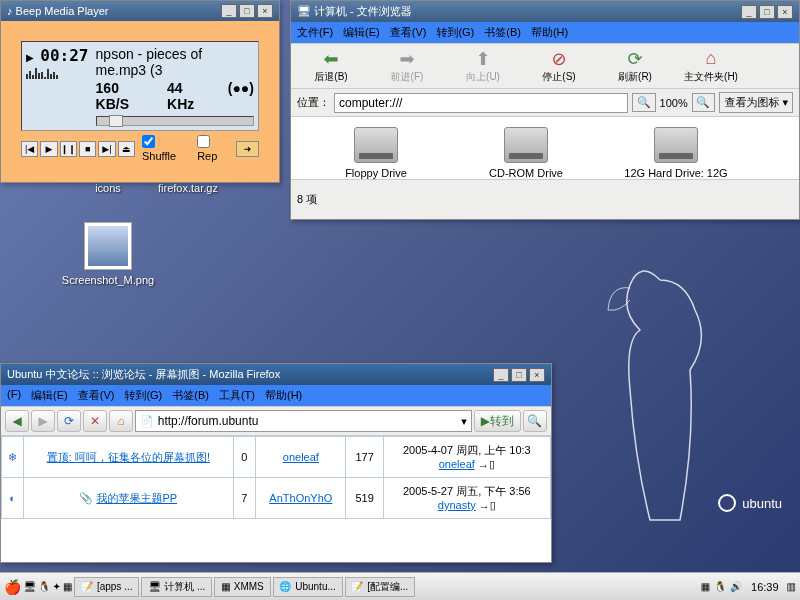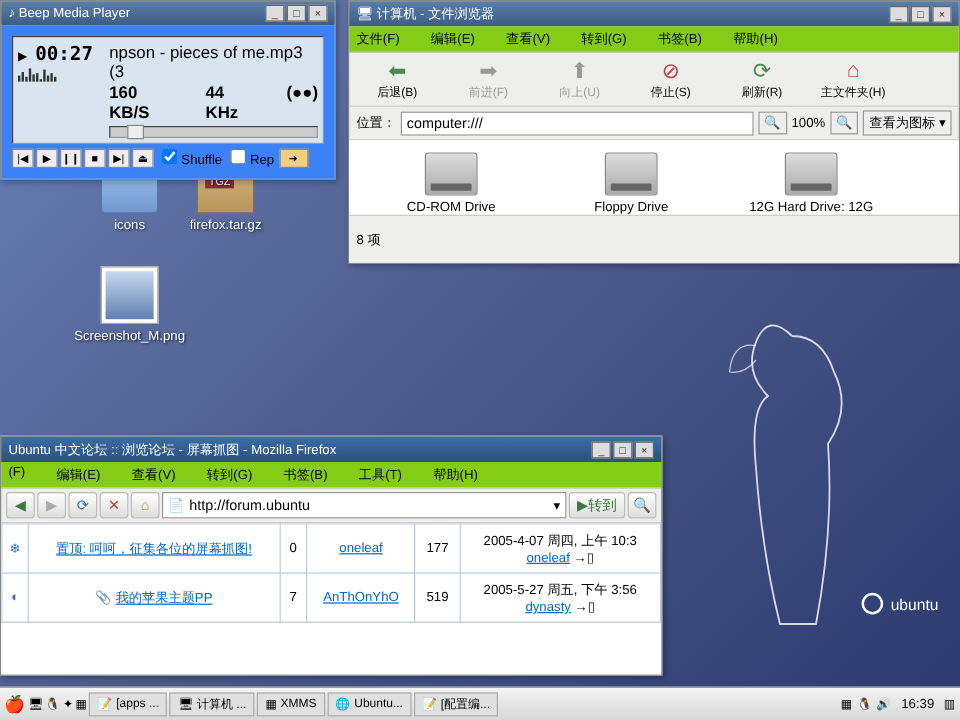--- a/index.html
+++ b/index.html
@@ -2,35 +2,35 @@
 <html><head>
 <meta charset="utf-8">
 <style>
 * { box-sizing: border-box; margin: 0; padding: 0; font-family: Arial, sans-serif; }
 body { width: 800px; height: 600px; overflow: hidden; background: linear-gradient(135deg, #6b7fb5 0%, #4a5a8a 50%, #2b3a6f 100%); position: relative; font-size: 11px; }
 .window { position: absolute; background: #eeeeec; border: 1px solid #888; box-shadow: 2px 2px 5px rgba(0,0,0,.3); }
 .titlebar { background: linear-gradient(#5a7fa8, #3c5d85); color: #fff; padding: 3px 6px; display: flex; align-items: center; font-size: 11px; }
 .titlebar .spacer { flex: 1; }
 .tb-btn { width: 16px; height: 14px; margin-left: 2px; background: #ddd; border: 1px solid #666; display: inline-flex; align-items: center; justify-content: center; font-size: 9px; cursor: pointer; color: #333; }
 .beep { left: 0; top: 0; width: 280px; }
-.beep-body { background: #3b82f6; padding: 9px; }
+.beep-body { background: #fdba74; padding: 20px; }
 .lcd { background: #d8e4f0; border: 1px inset #999; padding: 4px; display: flex; min-height: 44px; }
 .lcd-l { width: 76px; font-family: monospace; }
 .play-glyph { font-size: 10px; }
 .timecode { font-family: monospace; font-size: 16px; font-weight: bold; }
 .viz { margin-top:2px; display:flex; gap:1px; height:12px; align-items:flex-end;}
 .viz span{ width:2px; background:#333;}
 .lcd-r { font-size: 14px; padding-left: 4px; }
 .lcd-r .stats { display:flex; gap:25px; margin-top:2px;font-weight:bold; }
 .seekbar { height: 10px; background: #ccc; border: 1px inset #999; margin-top: 4px; position: relative; }
 .seekbar .knob { position:absolute; left:8%; top:-2px; width:14px; height:12px; background:#eee; border:1px solid #888; }
 .row { display: flex; align-items: center; margin-top: 4px; gap: 2px; }
 .pbtn { width: 18px; height: 16px; border: 1px solid #888; background: #eee; display:inline-flex; align-items:center; justify-content:center; font-size:9px; cursor:pointer; }
 .filebrowser { left: 290px; top: 0; width: 510px; height: 220px; display:flex; flex-direction:column; }
-.menubar { background: #84cc16; padding: 3px 6px; display: flex; gap: 26px; font-size: 11px; border-bottom:1px solid #ccc; }
+.menubar { background: #3b82f6; padding: 3px 6px; display: flex; gap: 10px; font-size: 11px; border-bottom:1px solid #ccc; }
 .toolbar { display: flex; gap: 16px; padding: 4px 10px; border-bottom:1px solid #ccc; }
 .tbicon { display:flex; flex-direction:column; align-items:center; font-size:10px; cursor:pointer; width:60px; }
 .tbicon .ic { font-size:18px; height:22px; }
 .tbicon.disabled { color: #999; }
 .locbar { display:flex; align-items:center; padding:3px 6px; gap:4px; border-bottom:1px solid #ccc; }
 .locbar input { flex:1; border:1px solid #999; padding:2px 4px; font-size:12px; }
 .zoombtn{ border:1px solid #999; background:#eee; padding:2px 4px; font-size:11px; cursor:pointer;}
 .iconview { flex:1; display:flex; gap:40px; padding:10px 30px; overflow:hidden; background:#fff;}
 .drive { text-align:center; font-size:11px; width:110px;}
 .drive .dic { width:44px; height:36px; margin:0 auto 4px; background:linear-gradient(#ddd,#aaa); border:1px solid #888; border-radius:3px; position:relative;}
@@ -190,22 +190,22 @@
   </div>
   <div class="locbar">
     <span>位置：</span>
     <input value="computer:///" style="">
     <span class="zoombtn">🔍</span>
     <span>100%</span>
     <span class="zoombtn">🔍</span>
     <span class="zoombtn"><span>查看为图标</span> ▾</span>
   </div>
   <div class="iconview">
+    <div class="drive"><div class="dic"></div><span>Floppy Drive</span></div>
     <div class="drive"><div class="dic"></div><span>CD-ROM Drive</span></div>
-    <div class="drive"><div class="dic"></div><span>Floppy Drive</span></div>
     <div class="drive"><div class="dic"></div><span>12G Hard Drive: 12G</span></div>
   </div>
   <div class="statusbar">8 项</div>
 </div>
 
 <div class="window firefox">
   <div class="titlebar">
     <span>Ubuntu 中文论坛  ::  浏览论坛  -  屏幕抓图  -  Mozilla Firefox</span>
     <span class="spacer"></span>
     <span class="tb-btn">_</span>

